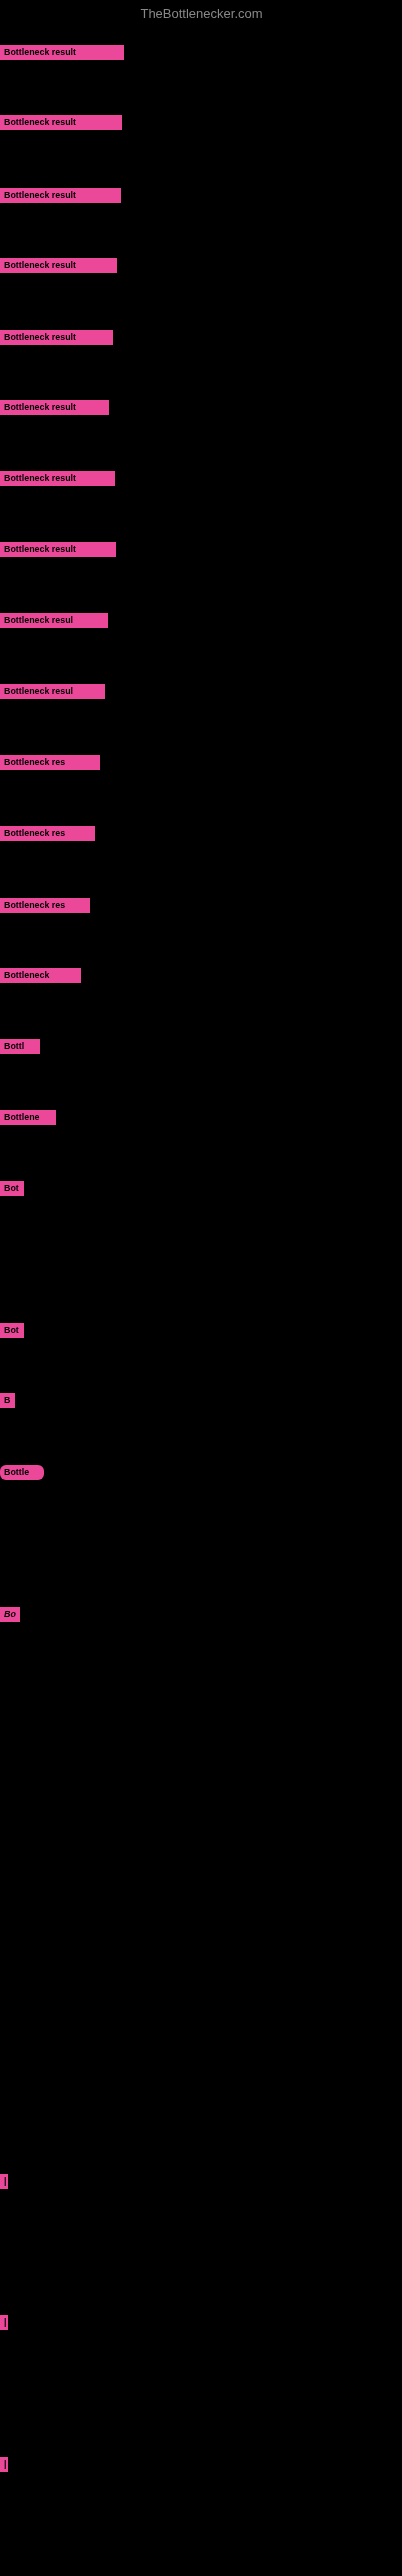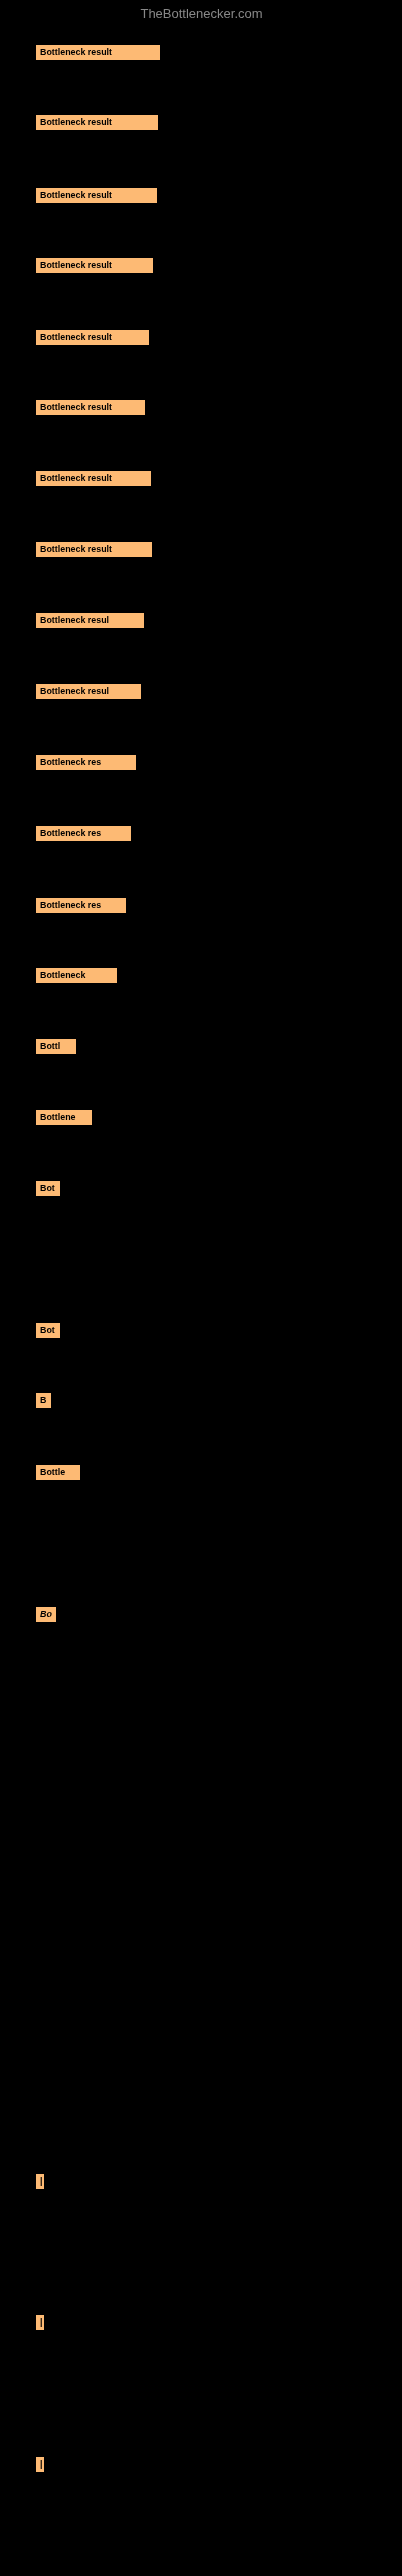--- a/index.html
+++ b/index.html
@@ -18,29 +18,28 @@
       position: absolute;
       top: 6.4px;
       left: 50%;
       transform: translateX(-50%);
       color: #888888;
       font-size: 13px;
       white-space: nowrap;
     }
     .bottleneck-badge {
       position: absolute;
-      background-color: #fdba74;
+      background-color: #ec4899;
       color: #000000;
       font-size: 8.9px;
       font-weight: bold;
       padding: 2.4px 4px;
       white-space: nowrap;
       overflow: hidden;
       left: 0;
-      margin-left: 36px;
     }
   </style>
 </head>
 <body>
 
 <span class="site-title">TheBottlenecker.com</span>
 
 <div class="bottleneck-badge" style="top: 45px; width: 124px; max-width: 124px;">Bottleneck result</div>
 <div class="bottleneck-badge" style="top: 115px; width: 122px; max-width: 122px;">Bottleneck result</div>
 <div class="bottleneck-badge" style="top: 188px; width: 121px; max-width: 121px;">Bottleneck result</div>
@@ -53,18 +52,18 @@
 <div class="bottleneck-badge" style="top: 684px; width: 105px; max-width: 105px;">Bottleneck resul</div>
 <div class="bottleneck-badge" style="top: 755px; width: 100px; max-width: 100px;">Bottleneck res</div>
 <div class="bottleneck-badge" style="top: 826px; width: 95px; max-width: 95px;">Bottleneck res</div>
 <div class="bottleneck-badge" style="top: 898px; width: 90px; max-width: 90px;">Bottleneck res</div>
 <div class="bottleneck-badge" style="top: 968px; width: 85px; max-width: 81px;">Bottleneck</div>
 <div class="bottleneck-badge" style="top: 1039px; width: 40px; max-width: 40px;">Bottl</div>
 <div class="bottleneck-badge" style="top: 1110px; width: 56px; max-width: 56px;">Bottlene</div>
 <div class="bottleneck-badge" style="top: 1181px; width: 24px; max-width: 24px;">Bot</div>
 <div class="bottleneck-badge" style="top: 1323px; width: 24px; max-width: 24px;">Bot</div>
 <div class="bottleneck-badge" style="top: 1393px; width: 14.5px; max-width: 14.5px;">B</div>
-<div class="bottleneck-badge" style="top: 1465px; width: 44px; max-width: 44px;">Bottle</div>
+<div class="bottleneck-badge" style="top: 1465px; width: 44px; max-width: 44px; border-radius: 6px;">Bottle</div>
 <div class="bottleneck-badge" style="top: 1607px; width: 20px; max-width: 20px; font-style: italic;">Bo</div>
 <div class="bottleneck-badge" style="top: 2174px; width: 6.4px; max-width: 6.4px;">|</div>
 <div class="bottleneck-badge" style="top: 2315px; width: 6.4px; max-width: 6.4px;">|</div>
 <div class="bottleneck-badge" style="top: 2457px; width: 6.4px; max-width: 6.4px;">|</div>
 
 
 </body></html>

